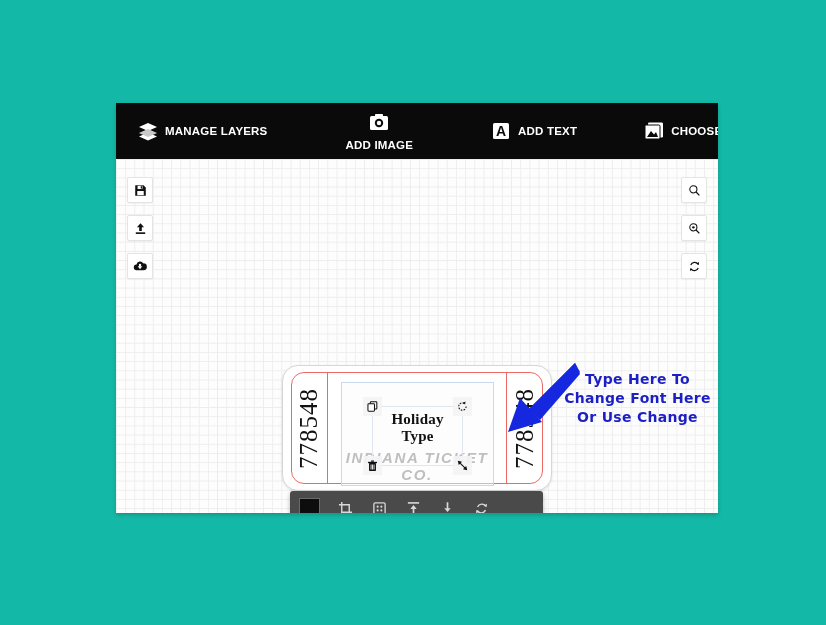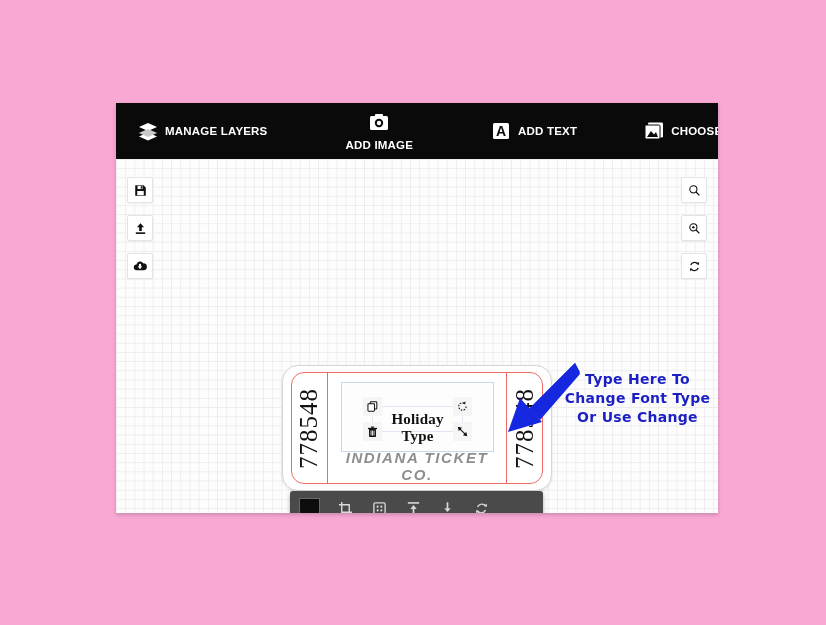--- a/index.html
+++ b/index.html
@@ -6,21 +6,21 @@
   html, body {
     margin: 0; padding: 0;
     width: 826px; height: 625px;
     background: #f7f7f7;
     font-family: "Liberation Sans", sans-serif;
     overflow: hidden;
   }
   #stage {
     position: relative;
     width: 826px; height: 625px;
-    background: #f9a8d4;
+    background: #14b8a6;
   }
 
   
   #app {
     position: absolute;
     left: 116px; top: 103px;
     width: 602px; height: 410px;
     background: #ffffff;
     box-shadow: 0 2px 4px rgba(0,0,0,0.18);
     overflow: hidden;
@@ -133,21 +133,21 @@
     font-weight: bold;
     font-size: 15px;
     letter-spacing: 1.6px;
     color: #8e8e8e;
   }
 
   
   #text-object {
     position: absolute;
     left: 58px; top: 16px;
-    width: 153px; height: 70px;
+    width: 153px; height: 104px;
     border: 1px solid #c9d8ec;
     background: rgba(250,251,253,0.45);
   }
   #text-value {
     position: absolute;
     left: 0; right: 0; top: 28px;
     text-align: center;
     font-family: "Liberation Serif", serif;
     font-weight: bold;
     font-size: 15px;
@@ -475,17 +475,17 @@
   <svg id="arrow-svg" viewBox="0 0 100 75">
     <g>
       <polygon points="95,3 49,49 60,60 100,14" fill="#1528e0"></polygon>
       <polygon points="62,62 28,72 40,38" fill="#1528e0"></polygon>
       <polygon points="95,3 49,49 58,58 100,12" fill="#1528e0"></polygon>
     </g>
   </svg>
 
   <div id="annotation">
     <div>Type Here To</div>
-    <div>Change Font Type</div>
+    <div>Change Font Here</div>
     <div>Or Use Change</div>
   </div>
 
 </div>
 
 </body></html>

